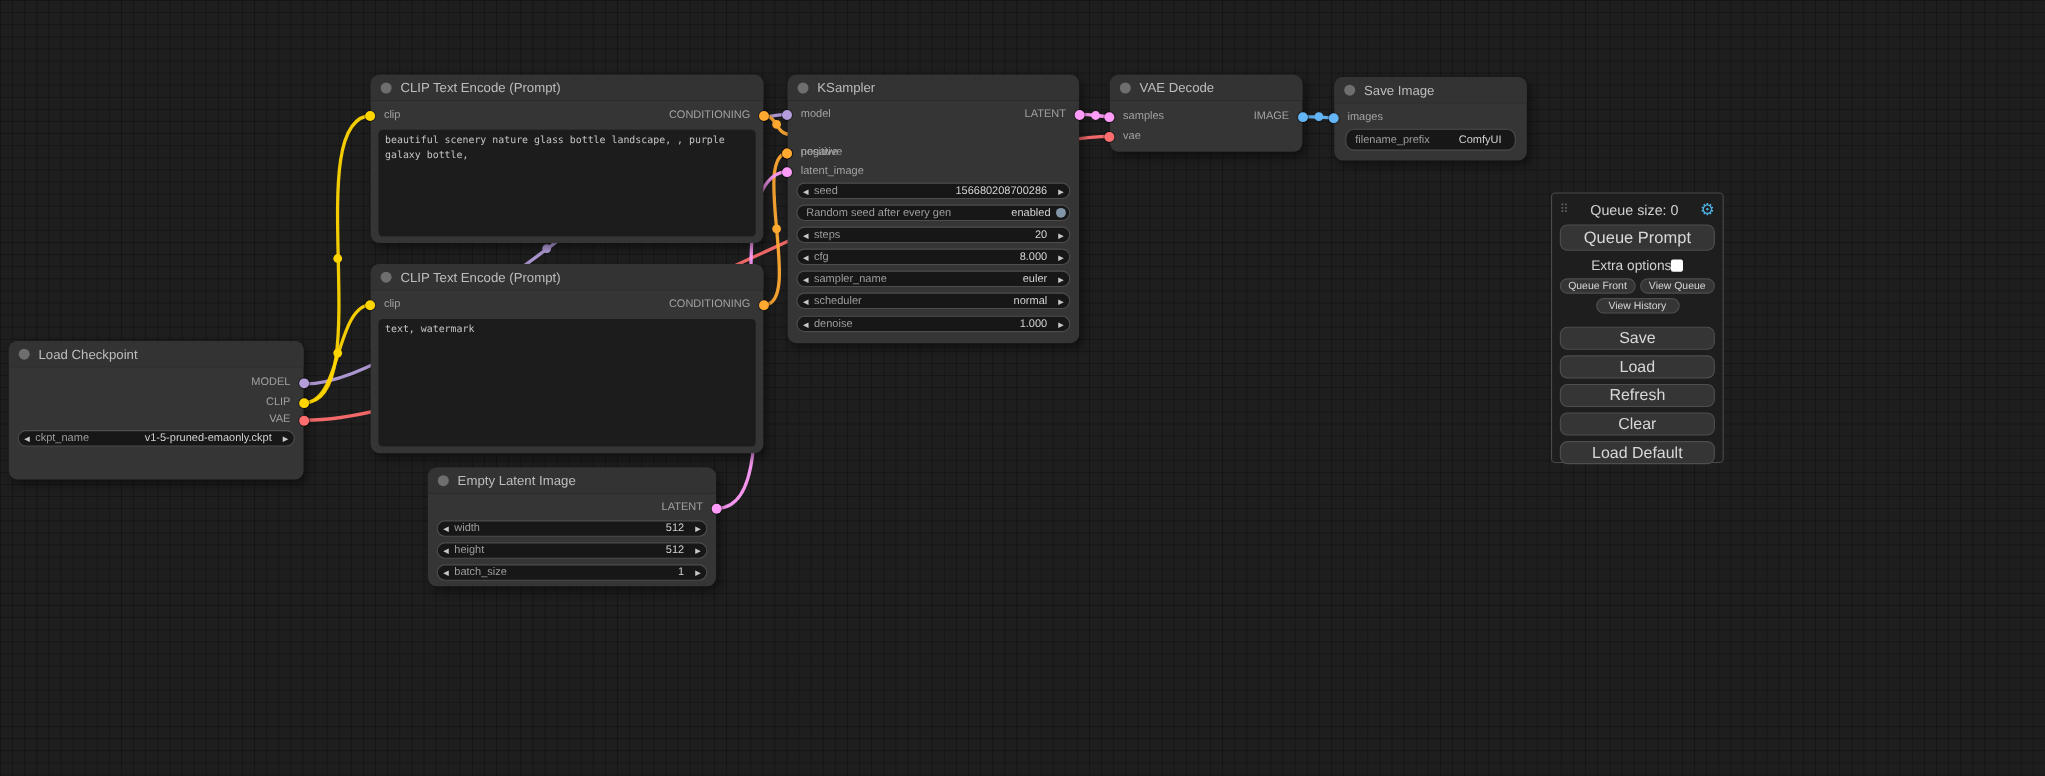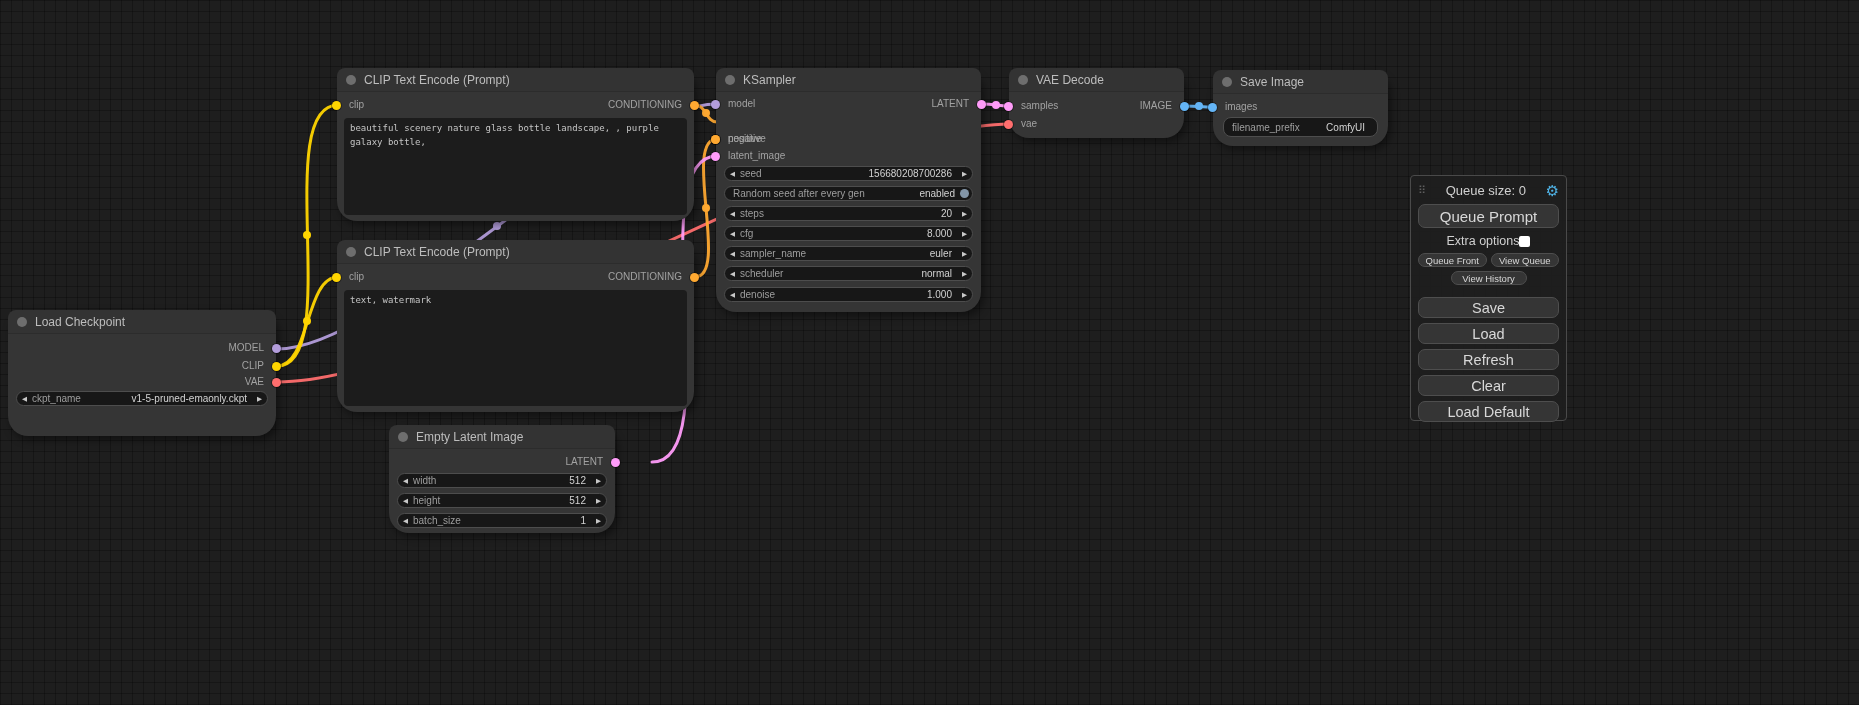--- a/index.html
+++ b/index.html
@@ -9,21 +9,21 @@
     position:relative; width:1859px; height:705px;
     background-color:#1e1e1e;
     background-image:
       linear-gradient(rgba(0,0,0,0.28) 1px, transparent 1px),
       linear-gradient(90deg, rgba(0,0,0,0.28) 1px, transparent 1px);
     background-size:11px 11px;
   }
   .wires { position:absolute; left:0; top:0; z-index:1; }
   .wires path { fill:none; stroke-width:3; stroke-linecap:round; opacity:0.95; }
 
-  .node { position:absolute; z-index:2; background:#353535; border-radius:20px;
+  .node { position:absolute; z-index:2; background:#353535; border-radius:8px;
           box-shadow:3px 4px 9px rgba(0,0,0,0.45); color:#9f9f9f; }
   .node-title { position:relative; height:24px; line-height:24px; padding-left:27px;
                 font-size:12px; color:#bdbdbd; background:#333333;
                 border-radius:8px 8px 0 0; border-bottom:1px solid #2c2c2c; }
   .title-dot { position:absolute; left:9px; top:7px; width:10px; height:10px;
                border-radius:50%; }
   .slot { position:absolute; left:12px; right:12px; height:14px; line-height:14px;
           font-size:10px; color:#a2a2a2; }
   .slot.out { text-align:right; }
   .slot-dot { position:absolute; width:9px; height:9px; border-radius:50%; top:2.5px;
@@ -147,21 +147,21 @@
       <span>clip</span>
       <span class="slot-dot dot-l" style="background-color: rgb(255, 213, 0);"></span>
     </div>
     <div class="slot out" style="top:30px">
       <span>CONDITIONING</span>
       <span class="slot-dot dot-r" style="background-color: rgb(255, 169, 49);"></span>
     </div>
     <textarea class="prompt-box" spellcheck="false" style="">text, watermark</textarea>
   </div>
 
-  <div class="node" style="left:389px; top:425px; width:226px; height:108px;">
+  <div class="node" style="left:389px; top:425px; width:262px; height:108px;">
     <div class="node-title">
       <span class="title-dot" style="background-color: rgb(110, 110, 110);"></span>
       <span>Empty Latent Image</span>
     </div>
     <div class="slot out" style="top:30px">
       <span>LATENT</span>
       <span class="slot-dot dot-r" style="background-color: rgb(255, 156, 249);"></span>
     </div>
     <div class="widget" style="top:48px">
       <span class="warrow">◀</span>

